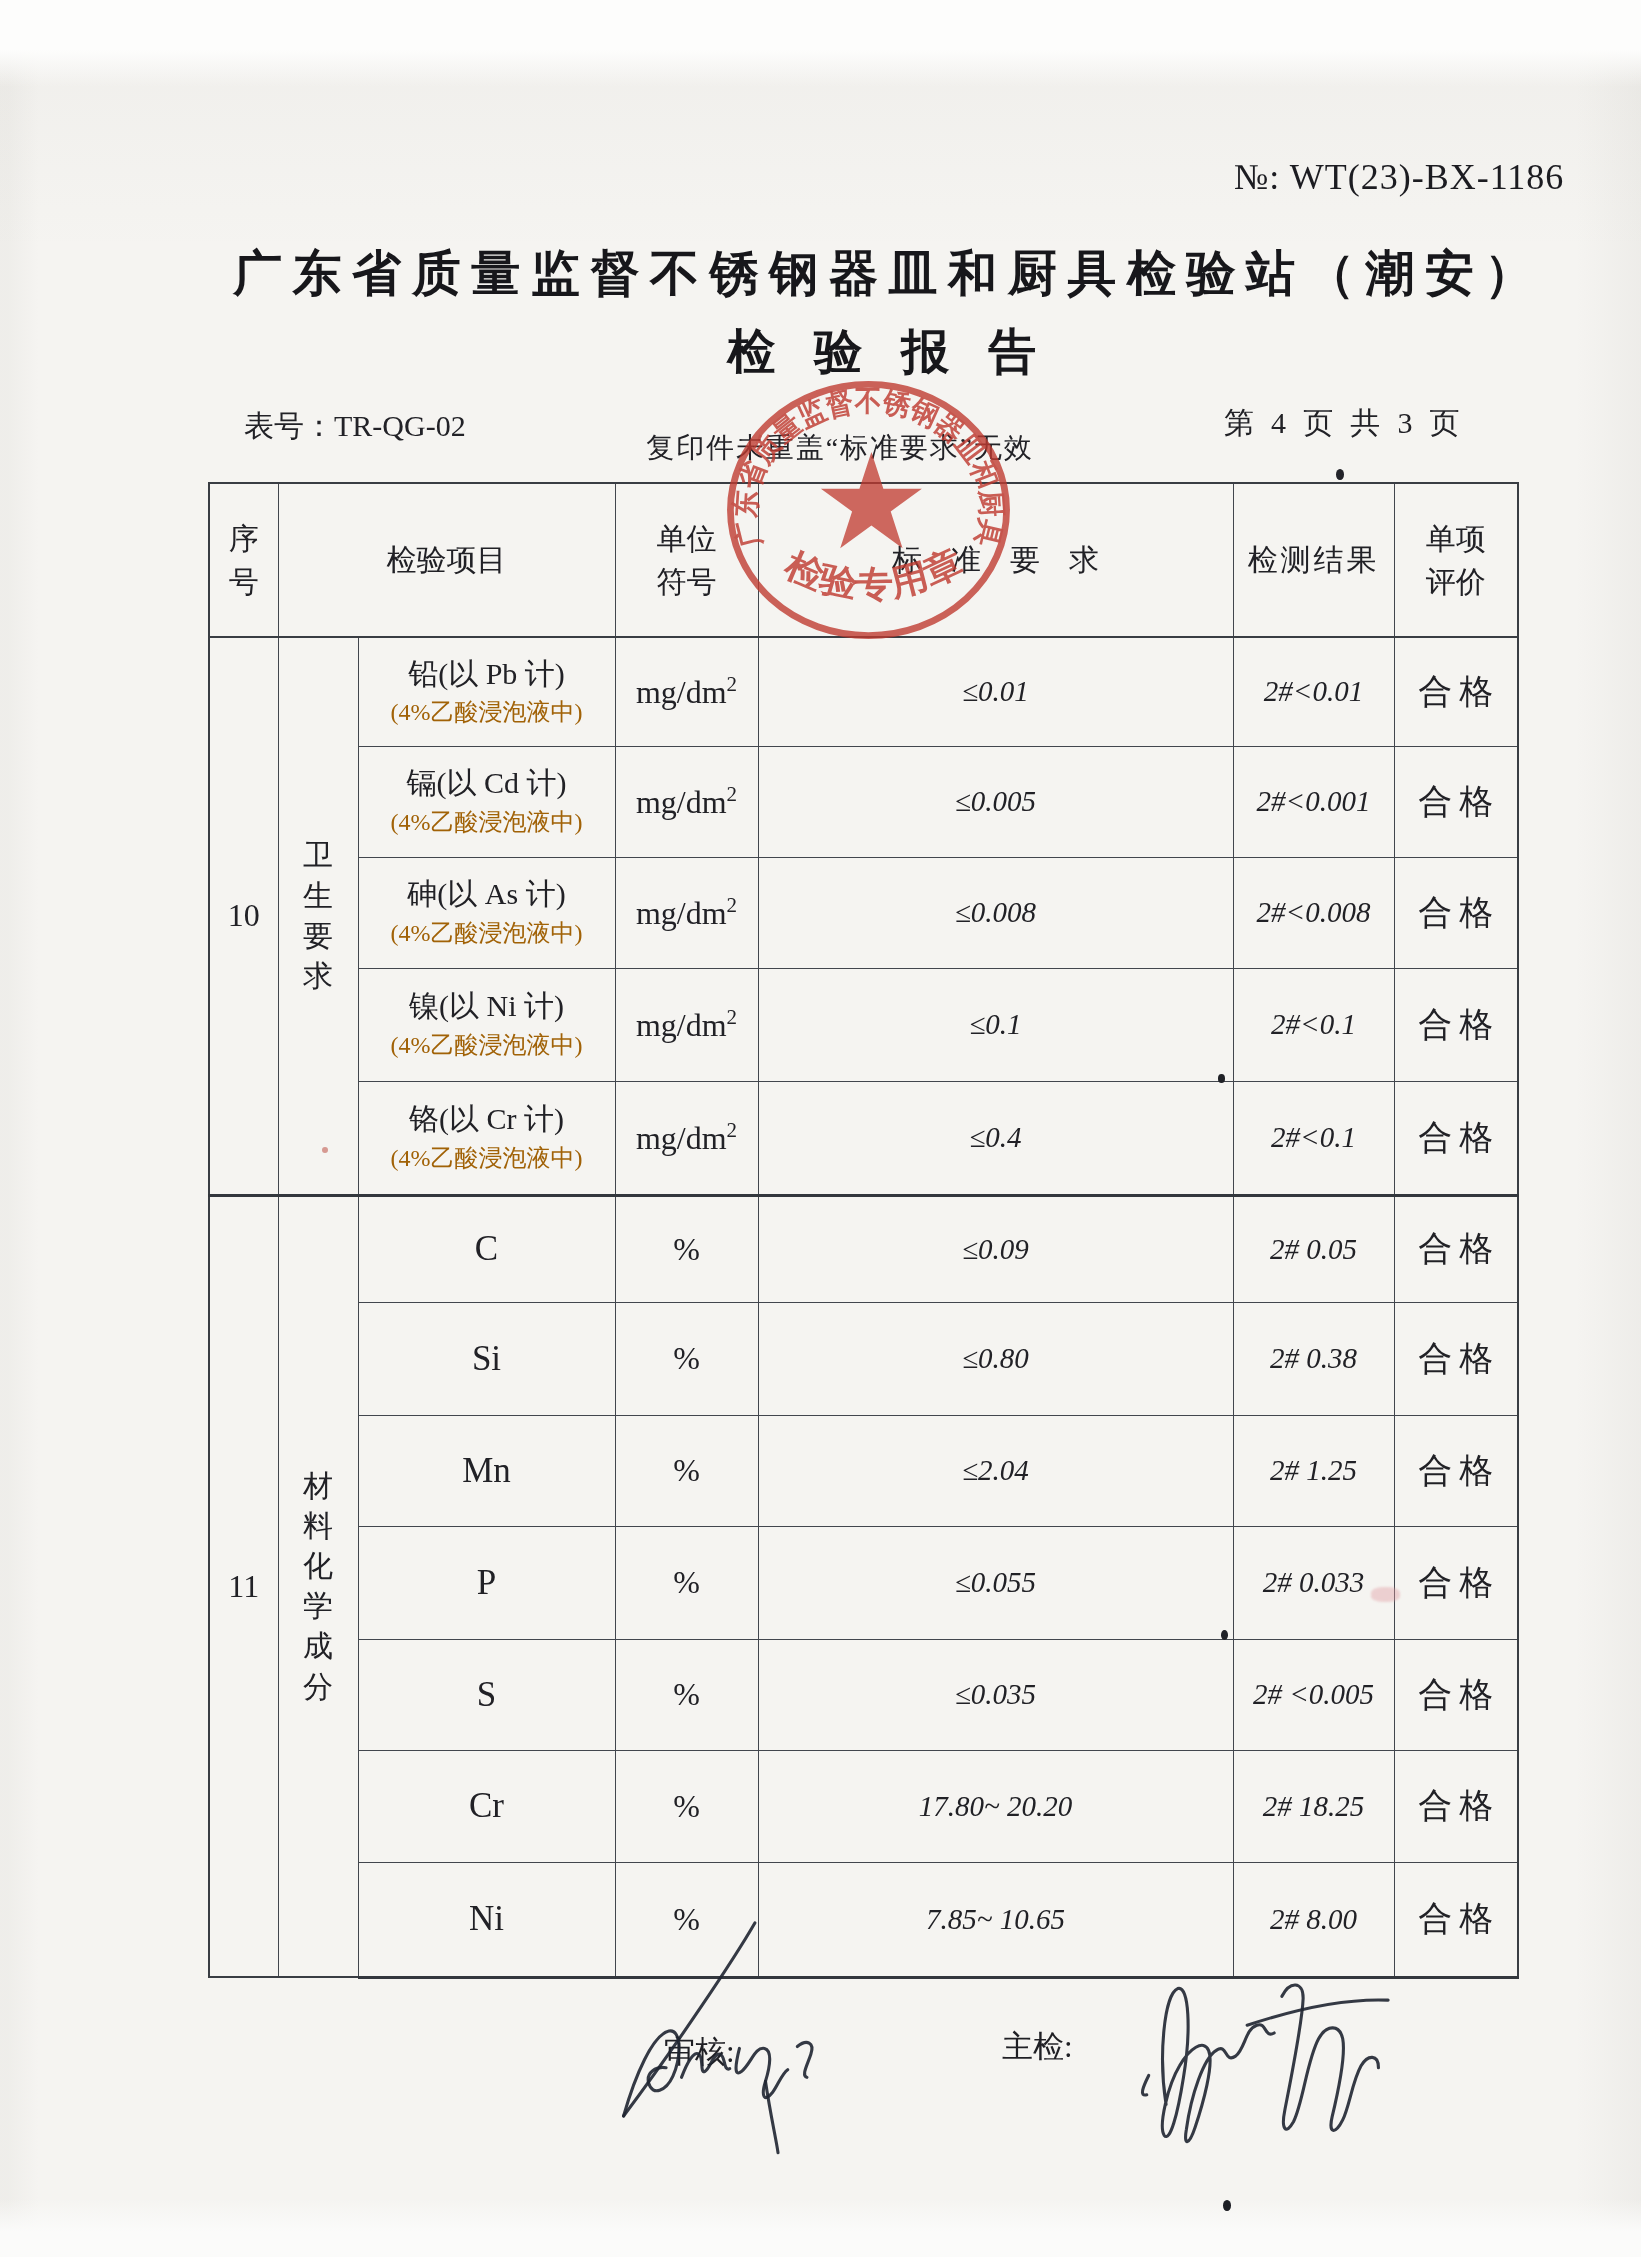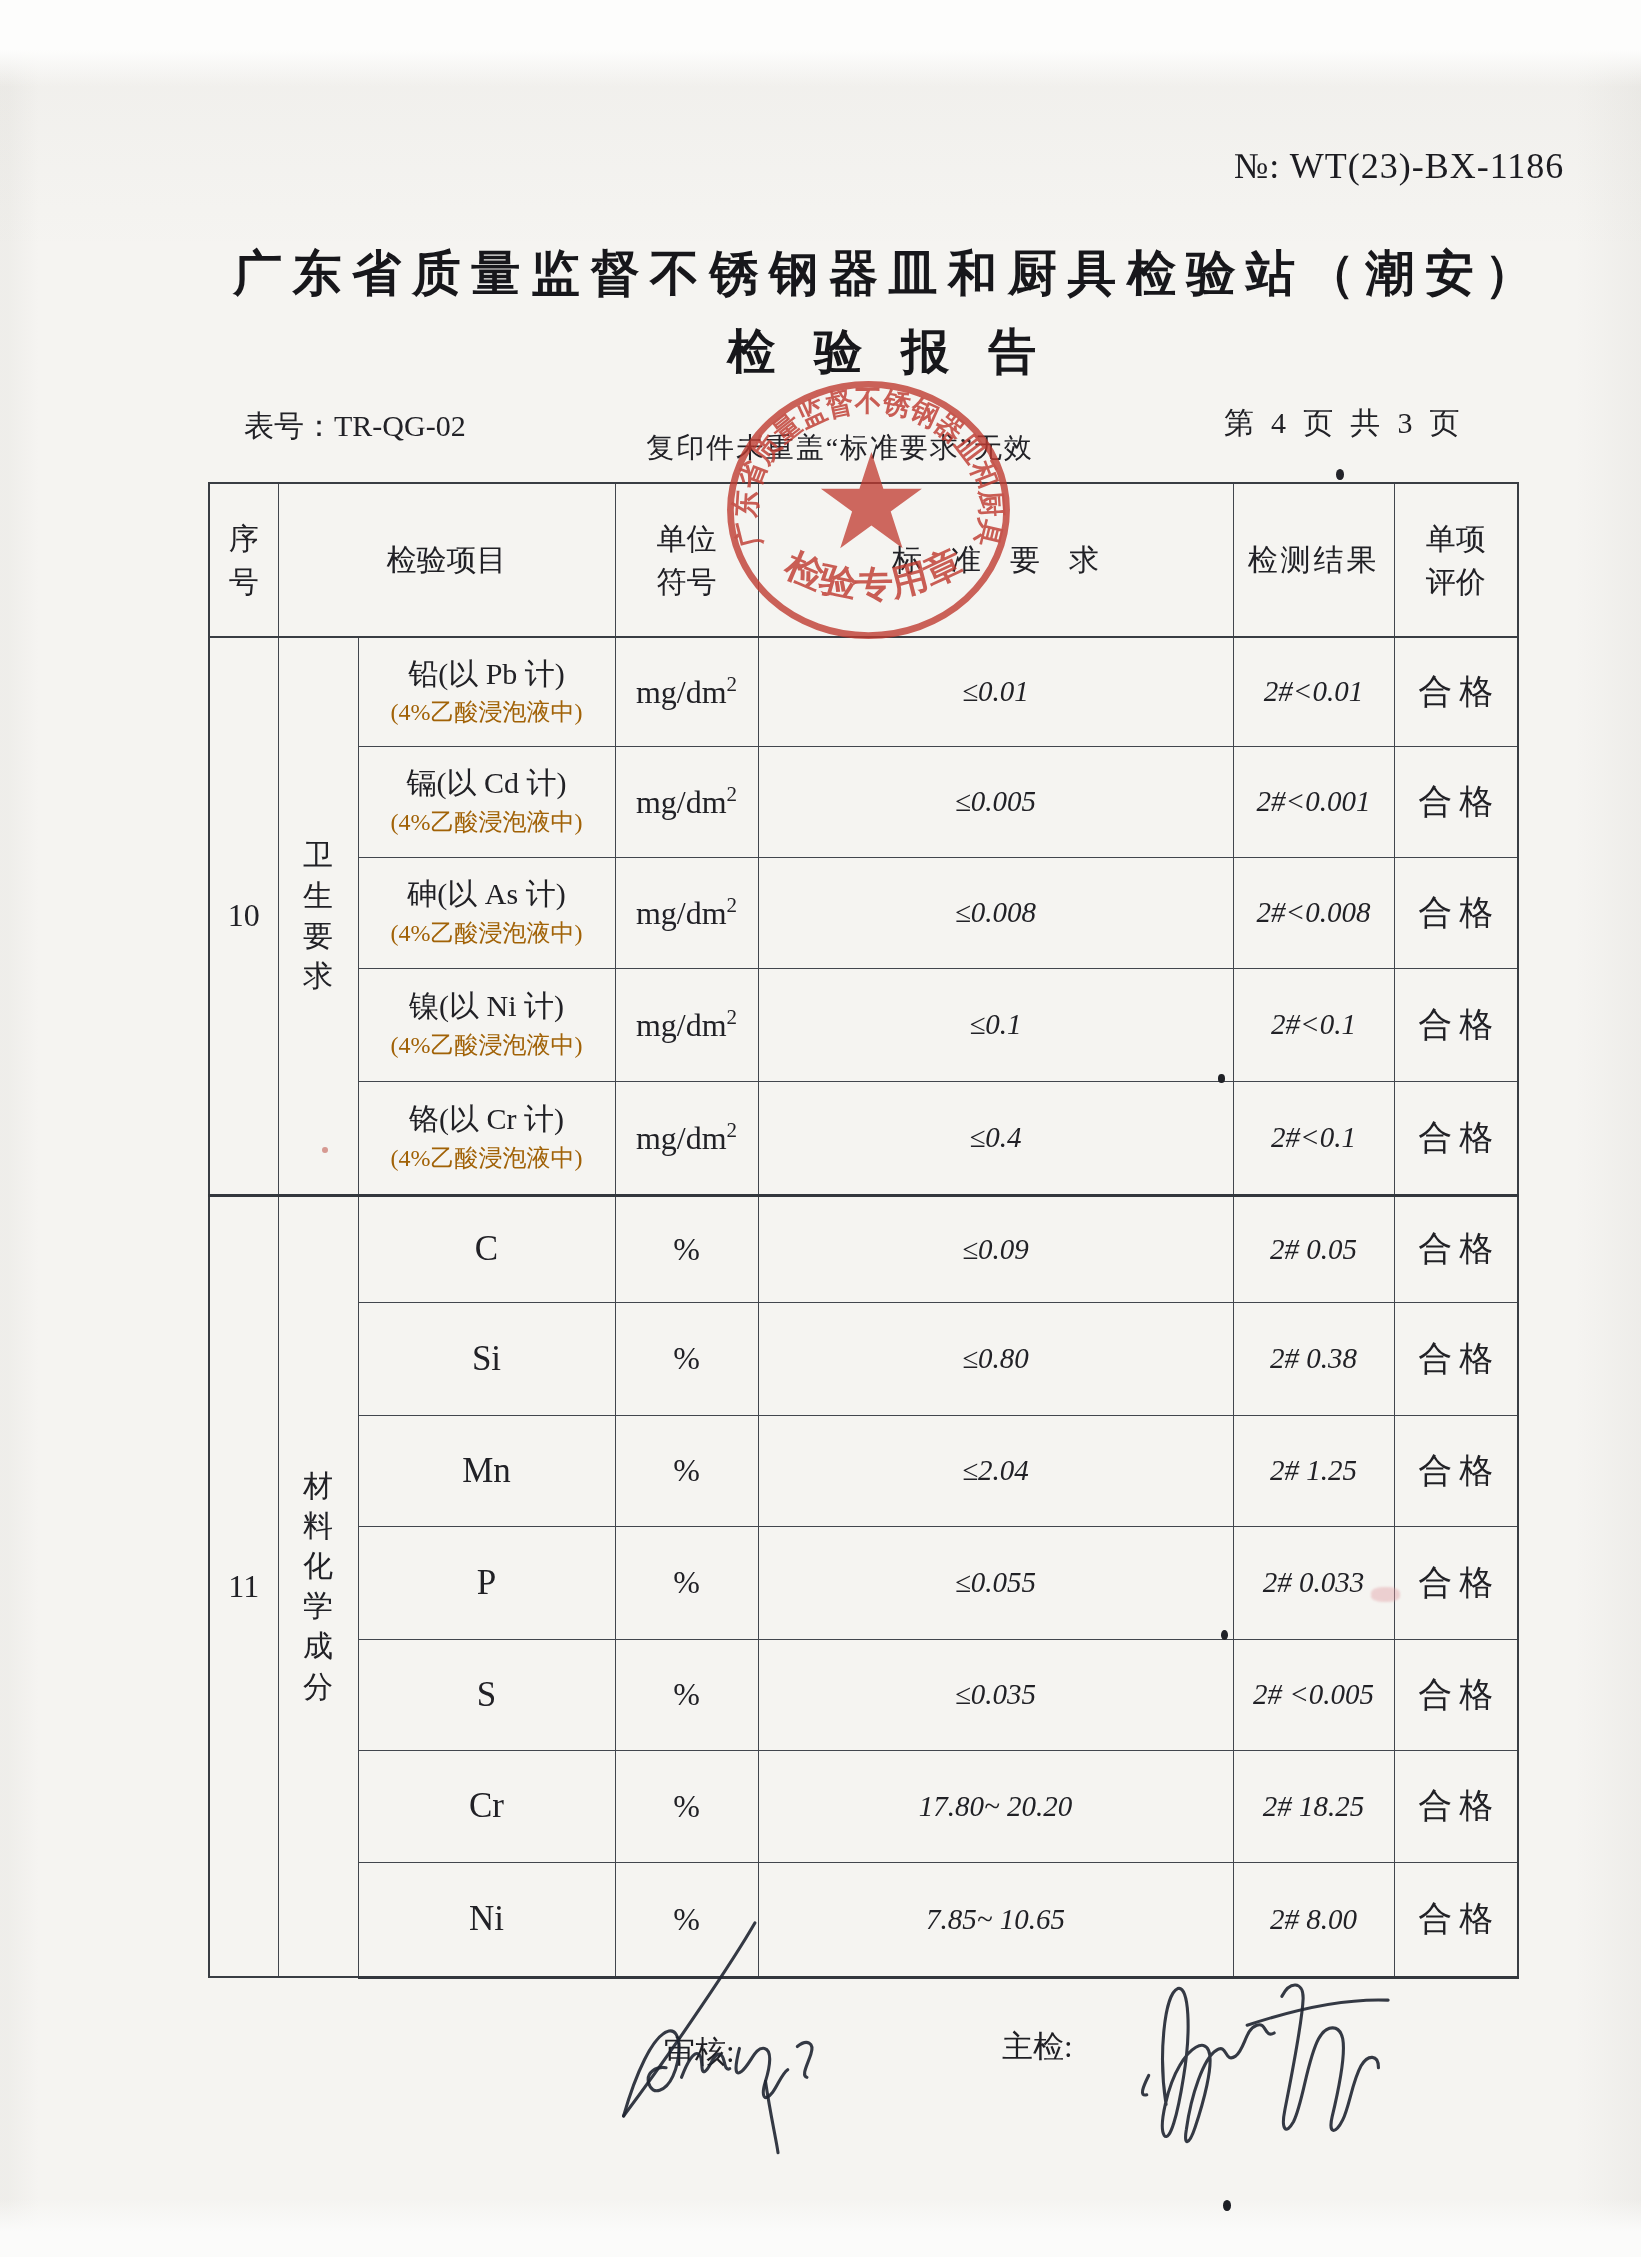--- a/index.html
+++ b/index.html
@@ -13,21 +13,21 @@
   }
   
   .scan-shade{position:absolute;inset:0;pointer-events:none;
     background:
       linear-gradient(180deg, #fdfdfc 0 50px, rgba(255,255,255,0) 87px),
       linear-gradient(0deg, #fbfbfa 0 25px, rgba(255,255,255,0) 58px),
       linear-gradient(90deg, rgba(120,115,105,.05) 0 7.7px, rgba(255,255,255,0) 39px, rgba(255,255,255,0) 96%, rgba(120,115,105,.06)),
       linear-gradient(180deg, rgba(140,135,125,.045) 58px, rgba(255,255,255,0) 251px);
   }
   .abs{position:absolute;}
-  .doc-number{left:1234px;top:145px;width:386px;font-size:36px;letter-spacing:1px;color:#1c1c21;}
+  .doc-number{left:1234px;top:156px;width:386px;font-size:36px;letter-spacing:1px;color:#1c1c21;}
   .title{left:116px;top:241px;width:1545px;text-align:center;font-size:49px;font-weight:bold;letter-spacing:10.6px;color:#17171b;}
   .subtitle{left:116px;top:320px;width:1545px;text-align:center;font-size:48px;font-weight:bold;letter-spacing:13.5px;color:#17171b;}
   .form-no{left:244px;top:406px;font-size:30px;color:#222227;}
   .page-info{left:1224px;top:403px;font-size:30px;letter-spacing:4.8px;color:#222227;}
   .copy-notice{left:135px;top:429px;width:1410px;text-align:center;font-size:28px;letter-spacing:1.9px;color:#222227;}
 
   table.report{
     position:absolute;left:208px;top:482px;
     border-collapse:collapse;table-layout:fixed;
     width:1308px;

